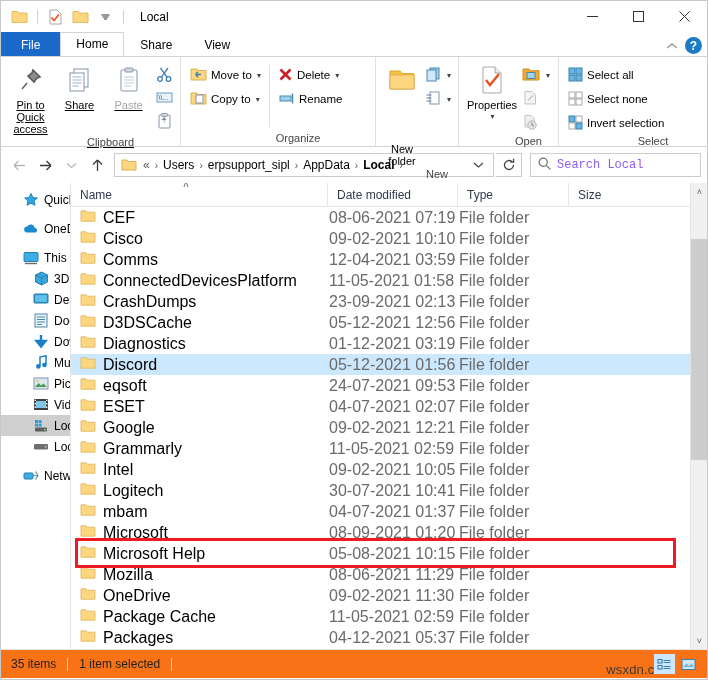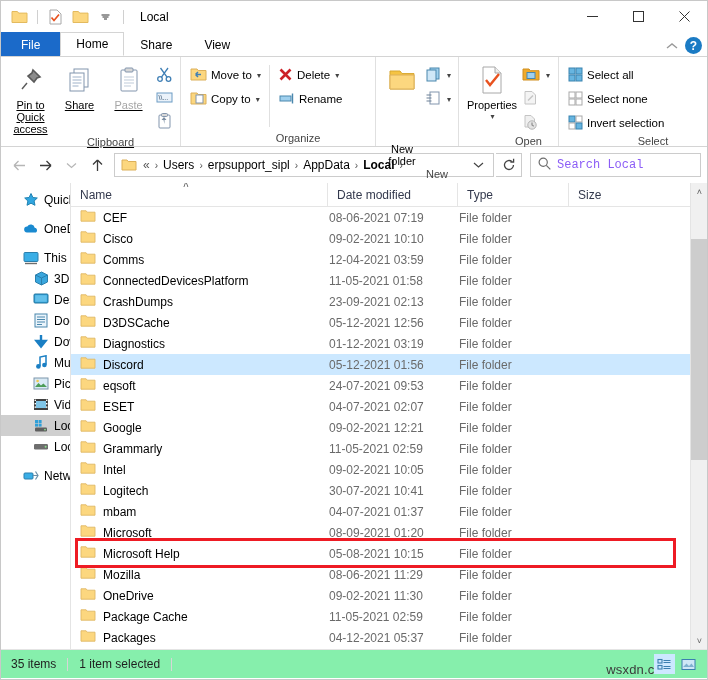--- a/index.html
+++ b/index.html
@@ -259,21 +259,21 @@
   .ch-size { width: 80px; border-right: none; }
   .sortmark {
     position: absolute;
     left: 112px; top: -4px;
     font-size: 10px; color: #555;
   }
   .rows { position: relative; }
   .row {
     height: 21px;
     display: flex; align-items: center;
-    font-size: 12px;
+    font-size: 16px;
     position: relative;
   }
   .row.selected { background: #cce8ff; }
   .cell-name {
     width: 257px;
     display: flex; align-items: center;
     gap: 7px;
     padding-left: 9px;
     color: #000000;
     overflow: hidden;
@@ -311,21 +311,21 @@
     width: 17px; height: 221px;
     background: #cdcdcd;
   }
 
   
   .statusbar {
     height: 29px;
     border-top: 1px solid #e4e4e4;
     display: flex; align-items: center;
     padding-left: 10px;
-    background: #86efac;
+    background: #f97316;
     position: relative;
     font-size: 12px; color: #1f1f1f;
   }
   .st-sep { width: 1px; height: 13px; background: #d6d6d6; margin: 0 11px; }
   .viewicons {
     position: absolute; right: 8px; top: 4px;
     display: flex; gap: 3px;
   }
   .vi { width: 21px; height: 20px; display: flex; align-items: center; justify-content: center; }
   .vi.active { background: #cce8ff; }

